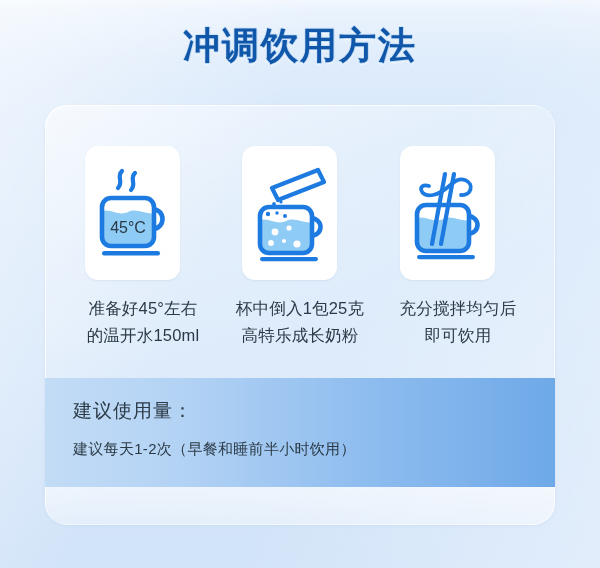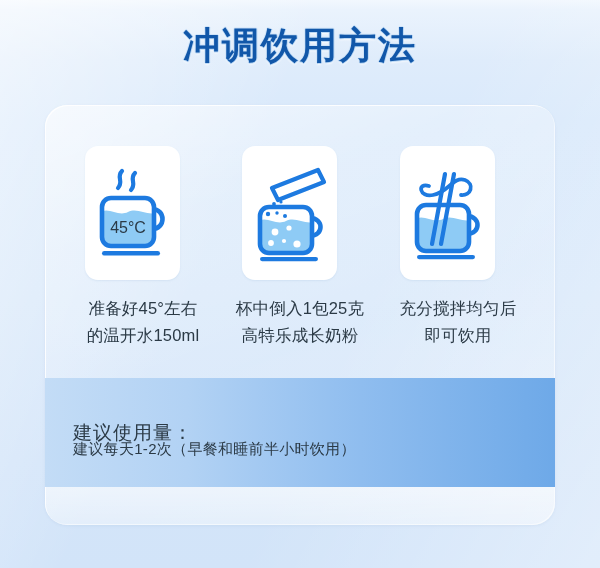--- a/index.html
+++ b/index.html
@@ -141,21 +141,20 @@
     height: 109px;
     background: linear-gradient(90deg, #c3dcf6 0%, #b2d2f4 28%, #8fbdef 62%, #6ea9e8 100%);
   }
   .banner-title {
     position: absolute;
     left: 28px;
     top: 20px;
     font-size: 19px;
     color: #2b3a46;
     letter-spacing: 1px;
-    margin-top: 22px;
   }
   .banner-text {
     position: absolute;
     left: 28px;
     top: 62px;
     font-size: 15px;
     color: #2b3a46;
     letter-spacing: 0.3px;
   }
 

